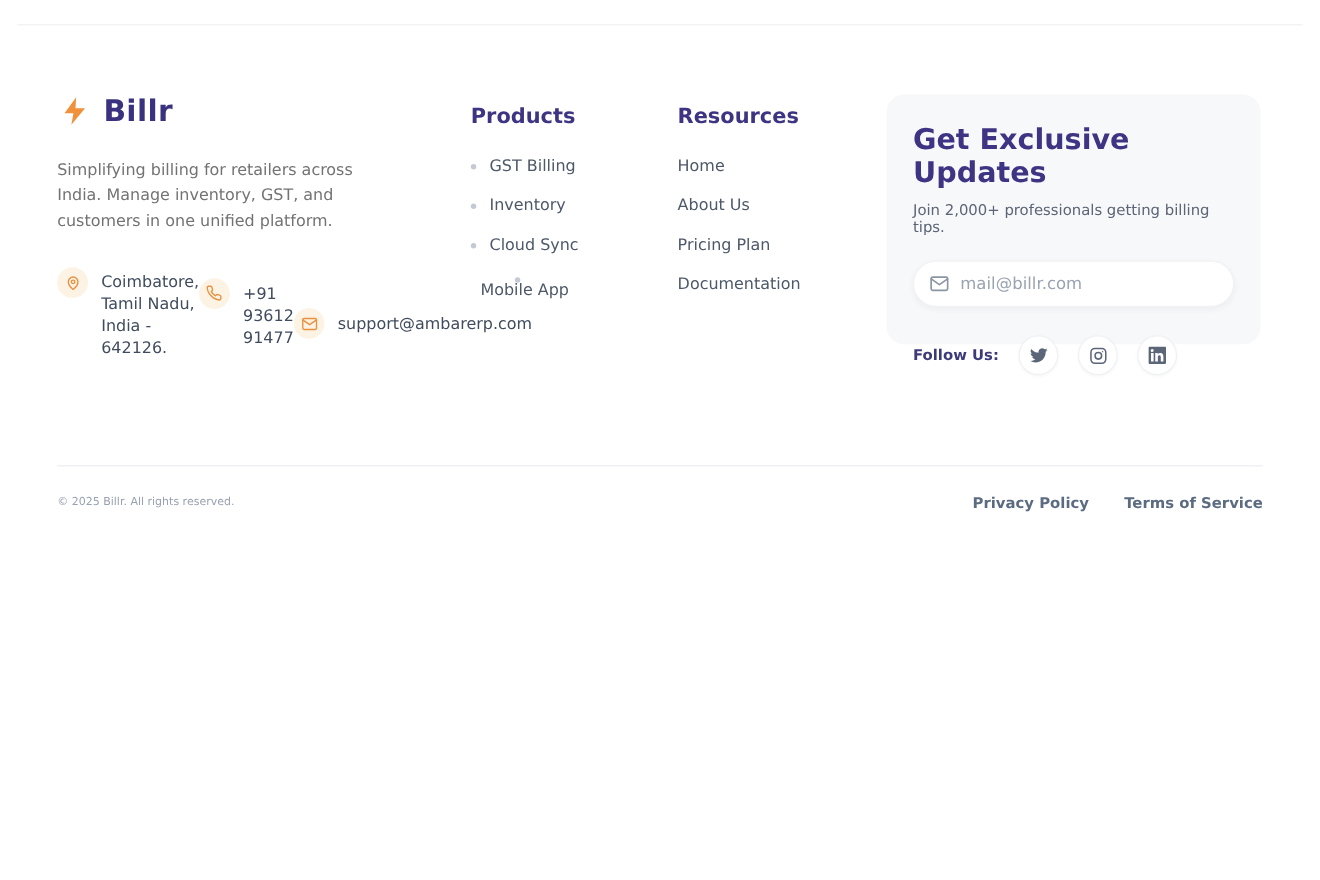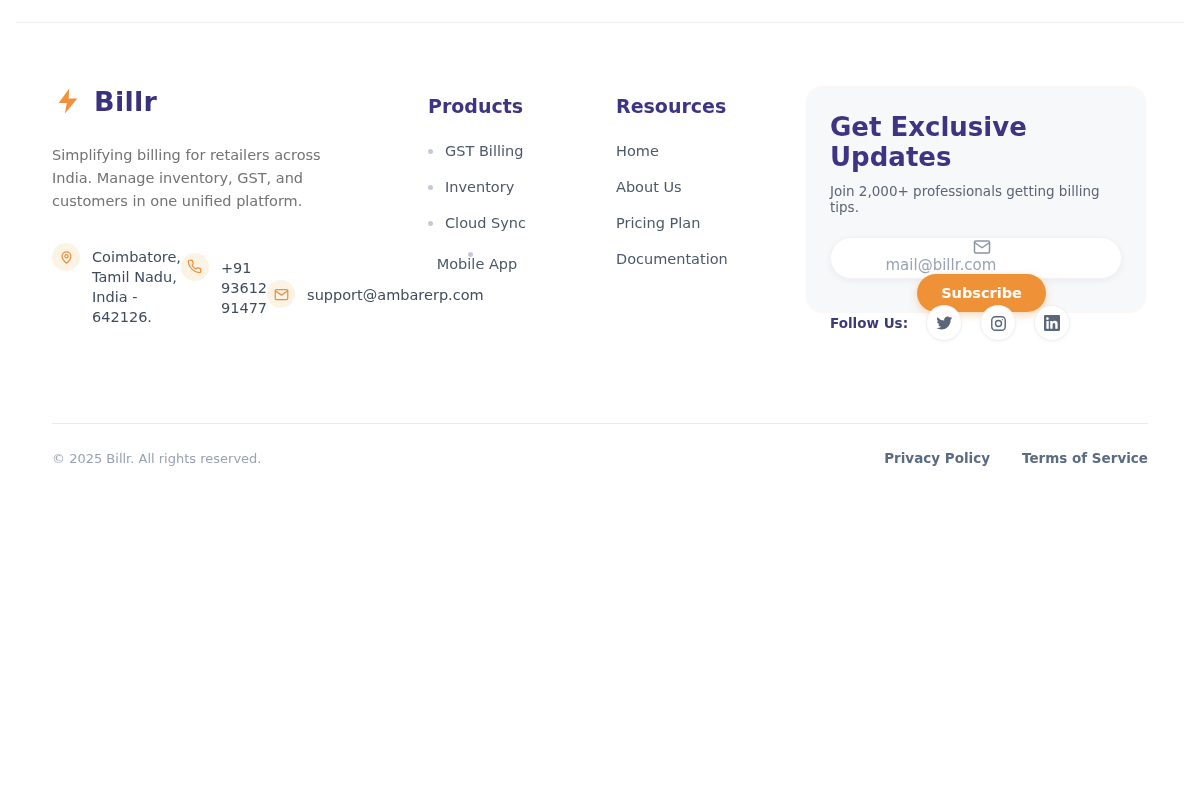--- a/index.html
+++ b/index.html
@@ -29,34 +29,34 @@
   .link-list { margin-top: 27px; list-style: none; }
   .link-list li { margin-bottom: 21px; display: flex; align-items: center; }
   .link-list li:last-child { margin-bottom: 0; flex-direction: column; }
   .link-item { font-size: 14.5px; color: #4d5868; line-height: 15px; cursor: pointer; }
   .bullet-dot { width: 5px; height: 5px; border-radius: 50%; background: #c4cad3; margin-right: 12px; display: inline-block; }
 
   
   .newsletter-card { position: absolute; left: 806px; top: 86px; width: 340px; height: 227px; background: #f7f8fa; border-radius: 16px; padding: 26px 24px; }
   .newsletter-title { font-size: 26px; font-weight: bold; color: #3d3583; }
   .newsletter-sub { margin-top: 11px; font-size: 13.5px; color: #5c6575; }
-  .subscribe-pill { margin-top: 22px; height: 42px; background: #ffffff; border: 1px solid #f1f2f5; border-radius: 21px; display: flex; align-items: center; box-shadow: 0 2px 6px rgba(40,50,70,0.06); padding-left: 14px; padding-right: 3px; flex-direction: column; }
+  .subscribe-pill { margin-top: 22px; height: 42px; background: #ffffff; border: 1px solid #f1f2f5; border-radius: 21px; display: flex; align-items: center; box-shadow: 0 2px 6px rgba(40,50,70,0.06); padding-left: 14px; padding-right: 3px; }
   .subscribe-pill .mail-icon { flex: 0 0 18px; display: flex; align-items: center; }
   .email-input { flex: 1 1 auto; border: none; outline: none; background: transparent; font-family: "DejaVu Sans", "Liberation Sans", sans-serif; font-size: 15px; color: #404c5e; padding: 0 8px 0 10px; min-width: 0; }
   .email-input::placeholder { color: #9aa3b2; }
   .subscribe-btn { flex: 0 0 auto; height: 38px; border: none; border-radius: 19px; background: #ef9136; color: #ffffff; font-family: "DejaVu Sans", "Liberation Sans", sans-serif; font-size: 14.5px; font-weight: bold; padding: 0 24px; cursor: pointer; box-shadow: 0 3px 8px rgba(239,145,54,0.35); }
 
   .follow-row { margin-top: 26px; display: flex; align-items: center; text-align: center; }
   .follow-label { font-size: 13.5px; font-weight: bold; color: #3c3a79; }
   .social-circle { width: 36px; height: 36px; border-radius: 50%; background: #ffffff; border: 1px solid #eef0f3; display: flex; align-items: center; justify-content: center; margin-left: 18px; cursor: pointer; box-shadow: 0 1px 3px rgba(40,50,70,0.05); }
   .social-circle:first-of-type { margin-left: 32px; }
 
   
   .bottom-divider { position: absolute; left: 52px; right: 52px; top: 423px; height: 1px; background: #e9ebef; }
-  .copyright { position: absolute; left: 52px; top: 451px; font-size: 13px; color: #98a2b0; }
+  .copyright { position: absolute; left: 52px; top: 451px; font-size: 10px; color: #98a2b0; }
   .bottom-links { position: absolute; right: 52px; top: 450px; display: flex; gap: 32px; }
   .bottom-link { font-size: 13.5px; font-weight: bold; color: #5b6b82; cursor: pointer; }
 </style>
 </head>
 <body>
 
 <div class="page">
 
   <div class="top-divider"></div>
 
@@ -150,21 +150,20 @@
     <div class="newsletter-sub">Join 2,000+ professionals getting billing tips.</div>
 
     <div class="subscribe-pill">
       <span class="mail-icon">
         <svg width="18" height="18" viewBox="0 0 24 24" fill="none" stroke="#8b95a4" stroke-width="2" stroke-linecap="round" stroke-linejoin="round">
             <rect x="2" y="4" width="20" height="16" rx="2"></rect>
             <polyline points="22,6 12,13 2,6"></polyline>
           </svg>
       </span>
       <input class="email-input" type="text" placeholder="mail@billr.com" style="">
-      <button class="subscribe-btn">Subscribe</button>
     </div>
 
     <div class="follow-row">
       <span class="follow-label">Follow Us:</span>
       <span class="social-circle">
         <svg width="17" height="17" viewBox="0 0 24 24" fill="#5b6779">
             <path d="M23 4.37c-.83.37-1.72.62-2.65.73a4.62 4.62 0 0 0 2.03-2.55c-.9.53-1.89.91-2.95 1.12a4.6 4.6 0 0 0-7.84 4.19A13.05 13.05 0 0 1 2.1 3.08a4.6 4.6 0 0 0 1.42 6.14c-.75-.02-1.46-.23-2.08-.57v.06a4.6 4.6 0 0 0 3.69 4.51c-.7.19-1.44.21-2.08.08a4.6 4.6 0 0 0 4.3 3.19A9.23 9.23 0 0 1 .5 18.4a13.02 13.02 0 0 0 7.05 2.07c8.46 0 13.09-7.01 13.09-13.09l-.01-.6A9.36 9.36 0 0 0 23 4.37z"></path>
           </svg>
       </span>
       <span class="social-circle">

